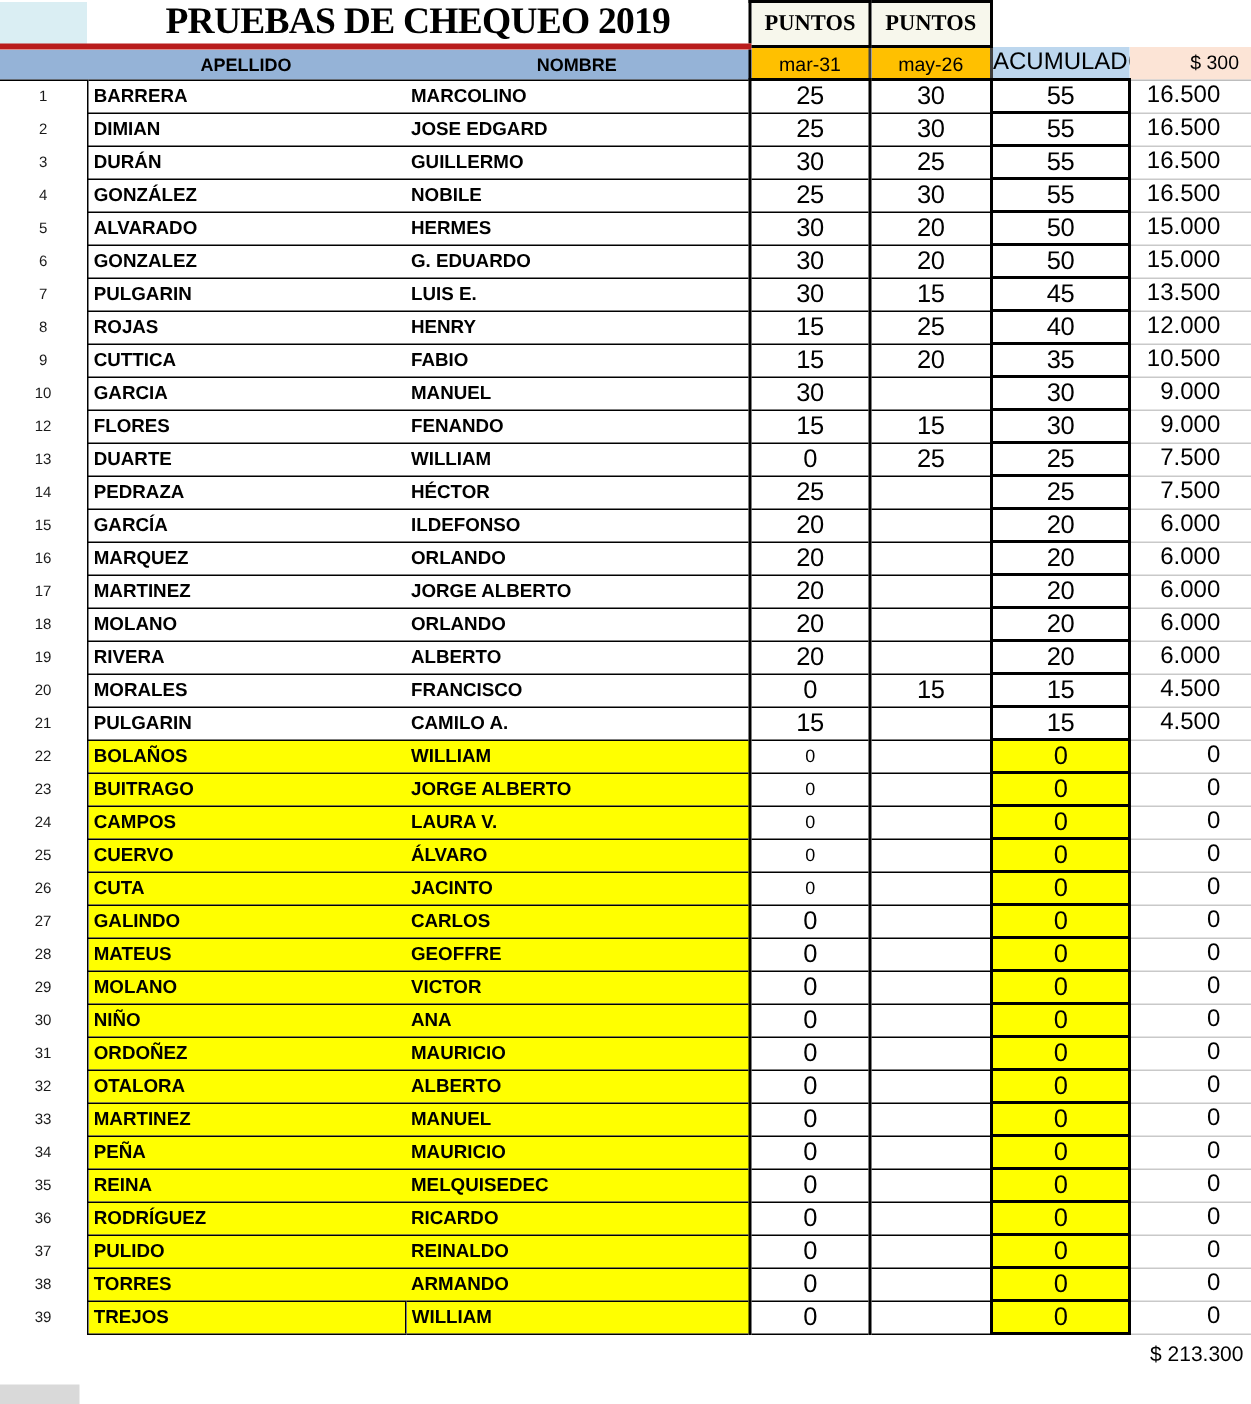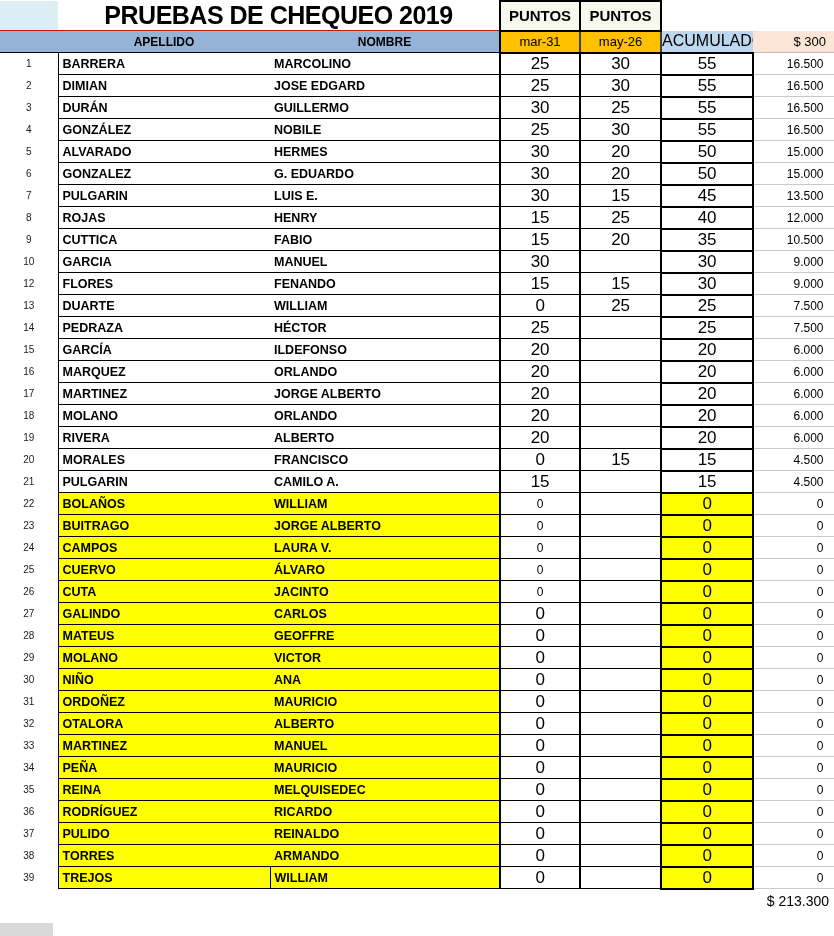--- a/index.html
+++ b/index.html
@@ -8,37 +8,37 @@
     width:834px;height:936px;
     background:#fff;
     font-family:"Liberation Sans",sans-serif;
     color:#000;
     overflow:hidden;
   }
   table{border-collapse:collapse;table-layout:fixed;width:834px;}
   td{padding:0;margin:0;overflow:hidden;white-space:nowrap;vertical-align:middle;}
 
   
-  tr.title-row{height:24px;}
+  tr.title-row{height:24px;font-family:Liberation Serif, serif;}
   td.corner{background:var(--corner-blue);}
   td.title-cell{
     text-align:center;font-weight:bold;font-size:25px;letter-spacing:-0.5px;
   }
   td.puntos{
     background:var(--puntos-ivory);
     border:2px solid #000;
     text-align:center;font-weight:bold;font-size:15px;
   }
   td.blank-top{background:#fff;}
 
   
   tr.header-row{height:22px;}
   td.h-blue{
     background:var(--header-blue);
-    border-top:1px solid #b91c1c;border-bottom:1px solid #000;
+    border-top:4px solid #b91c1c;border-bottom:1px solid #000;
     text-align:center;font-weight:bold;font-size:12px;
   }
   td.h-date{
     background:var(--date-orange);
     border-left:2px solid #000;border-right:2px solid #404040;border-bottom:2px solid #000;
     text-align:center;font-size:13px;
   }
   td.h-acu{
     background:var(--acum-blue);
     border-left:2px solid #000;border-bottom:2px solid #000;
@@ -61,21 +61,21 @@
   td.mar,td.may{
     border-left:2px solid #000;border-right:2px solid #000;border-bottom:1px solid #000;
     text-align:center;font-size:17px;letter-spacing:-0.3px;
   }
   td.acu{
     border:2px solid #000;
     text-align:center;font-size:17px;letter-spacing:-0.3px;
   }
   td.pago{
     border-bottom:1px solid #c9c9c9;border-right:1px solid #d9d9d9;
-    text-align:right;padding-right:10px;font-size:12px;
+    text-align:right;padding-right:20px;font-size:16px;
   }
   tr.hl td.ap,tr.hl td.nom,tr.hl td.acu{background:var(--highlight-yellow);}
   td.small0{font-size:12px;}
   td.ndiv{border-left:1px solid #000;}
 
   
   tr.total-row{height:25px;}
   td.total-cell{text-align:right;padding-right:5px;font-size:14px;}
 
   .gray-corner{

